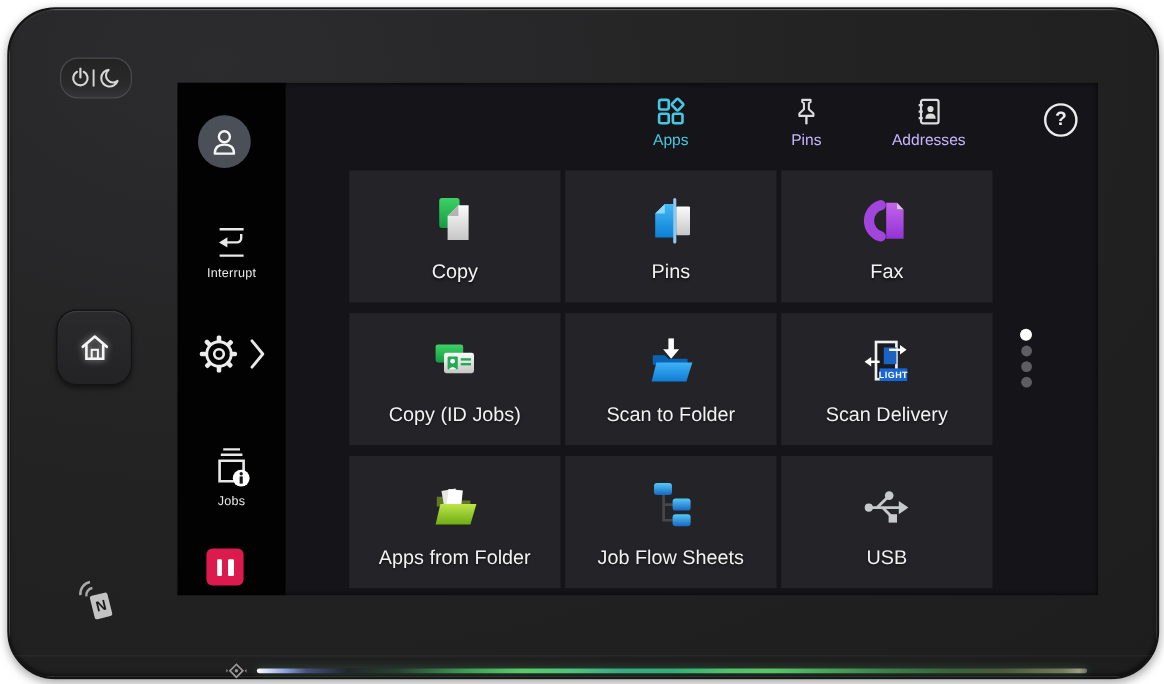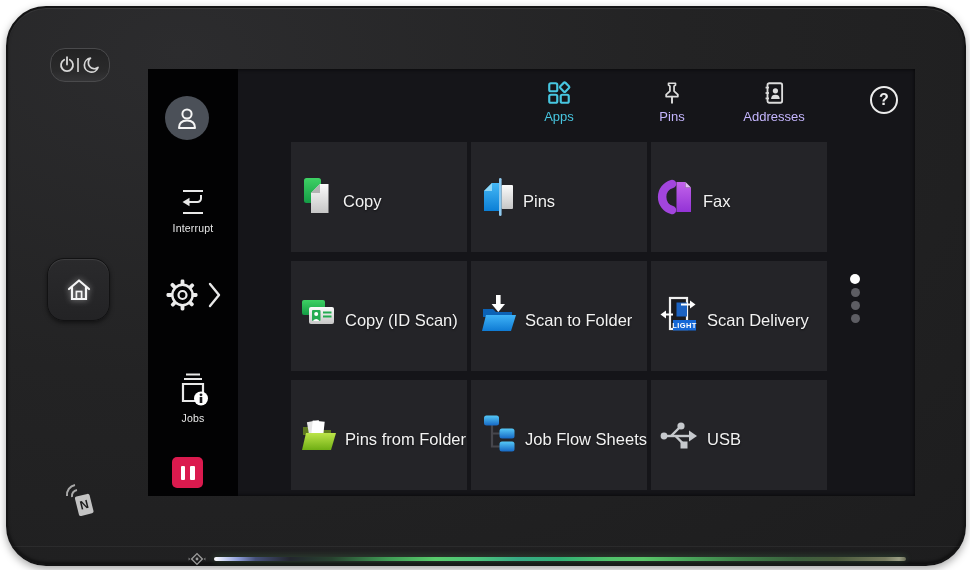--- a/index.html
+++ b/index.html
@@ -20,21 +20,21 @@
   .pausebtn{position:absolute;left:24px;top:388px;width:31px;height:31px;border-radius:5px;display:flex;align-items:center;justify-content:center;gap:5px;}
   .pausebtn i{display:block;width:4.5px;height:14px;background:#fff;border-radius:1px;}
   
   .tab{position:absolute;top:11px;width:110px;margin-left:-55px;text-align:center;cursor:pointer;}
   .tab .lbl{display:block;margin-top:3px;font-size:13px;color:#c4b5fd;}
   .tab.active .lbl{color:#47c6e0;}
   .helpbtn{position:absolute;left:641px;top:17px;width:28px;height:28px;border-radius:50%;border:2px solid #ececec;color:#ececec;
     display:flex;align-items:center;justify-content:center;font-size:16px;font-weight:bold;box-sizing:border-box;}
   
   .grid{position:absolute;left:62px;top:73px;display:grid;grid-template-columns:repeat(3,176px);grid-auto-rows:110px;column-gap:4px;row-gap:9px;}
-  .tile{background:#242428;display:flex;flex-direction:row;align-items:center;cursor:pointer;}
+  .tile{background:#242428;display:flex;flex-direction:column;align-items:center;justify-content:center;cursor:pointer;}
   .tile .ticon{height:52px;display:flex;align-items:flex-end;justify-content:center;}
   .tile .tlabel{margin-top:8px;font-size:16.5px;color:#f2f2f2;text-shadow:0 1px 2px rgba(0,0,0,.6);}
   
   .dots{position:absolute;left:620px;top:201px;width:12px;}
   .dots span{display:block;margin:4px auto;width:9px;height:9px;border-radius:50%;background:#5d5d63;}
   .dots span.on{width:10px;height:10px;background:#ffffff;}
   
   .powerbtn{position:absolute;left:42px;top:40px;width:58px;height:32px;border-radius:15px;border:1.5px solid #4a4a4c;
     background:linear-gradient(#232324,#2a2a2b 70%,#353537);display:flex;align-items:center;justify-content:center;}
   .homebtn{position:absolute;left:39px;top:250px;width:61px;height:61px;border-radius:17px;background:linear-gradient(#2a2a2c,#232325);
@@ -254,21 +254,21 @@
               <svg width="54" height="52" viewBox="0 0 54 52">
             <rect x="11" y="10" width="23" height="15" rx="2" fill="url(#gGreen)"></rect>
             <rect x="18" y="17" width="25" height="17" rx="2" fill="url(#gWhite)"></rect>
             <rect x="21" y="20" width="8.5" height="11" rx="1" fill="#23ab51"></rect>
             <circle cx="25.2" cy="24" r="2" fill="#ffffff"></circle>
             <path d="M21.8 31 q3.4 -4.2 6.8 0 z" fill="#ffffff"></path>
             <rect x="32" y="21.5" width="8.5" height="2" fill="#23ab51"></rect>
             <rect x="32" y="25.5" width="8.5" height="2" fill="#23ab51"></rect>
           </svg>
             </div>
-          <span class="tlabel">Copy (ID Scan)</span>
+          <span class="tlabel">Copy (ID Jobs)</span>
         </div>
 
         <div class="tile">
           <div class="ticon">
               <svg width="54" height="52" viewBox="0 0 54 52">
             <rect x="25" y="5" width="4.6" height="10" fill="#ffffff"></rect>
             <path d="M20.6 14 H34 L27.3 22 Z" fill="#ffffff"></path>
             <path d="M12 19 h10 l3 3 h16 v5 h-29 z" fill="#0c62b5"></path>
             <polygon points="15,25 45,25 40,41 11,41" fill="url(#gAzure)"></polygon>
           </svg>
@@ -294,21 +294,21 @@
 
         <div class="tile">
           <div class="ticon">
               <svg width="54" height="52" viewBox="0 0 54 52">
             <path d="M12 18 h10 l3 3 h15 v5 h-28 z" fill="#5f7a20"></path>
             <rect x="17" y="12" width="12" height="14" fill="#e6e6e6" transform="rotate(-10 23 19)"></rect>
             <rect x="21" y="12" width="12" height="14" fill="#ffffff" transform="rotate(6 27 19)"></rect>
             <polygon points="15,24 45,24 40,41 11,41" fill="url(#gLime)"></polygon>
           </svg>
             </div>
-          <span class="tlabel">Pins from Folder</span>
+          <span class="tlabel">Apps from Folder</span>
         </div>
 
         <div class="tile">
           <div class="ticon">
               <svg width="54" height="52" viewBox="0 0 54 52">
             <path d="M21 16 V37.5 H29 M21 24.5 H29" fill="none" stroke="#46464c" stroke-width="2.2"></path>
             <rect x="13" y="6.5" width="15" height="10" rx="2.5" fill="url(#gFlow)"></rect>
             <rect x="28.5" y="19.5" width="15" height="10" rx="2.5" fill="url(#gFlow)"></rect>
             <rect x="28.5" y="32.5" width="15" height="10" rx="2.5" fill="url(#gFlow)"></rect>
           </svg>

